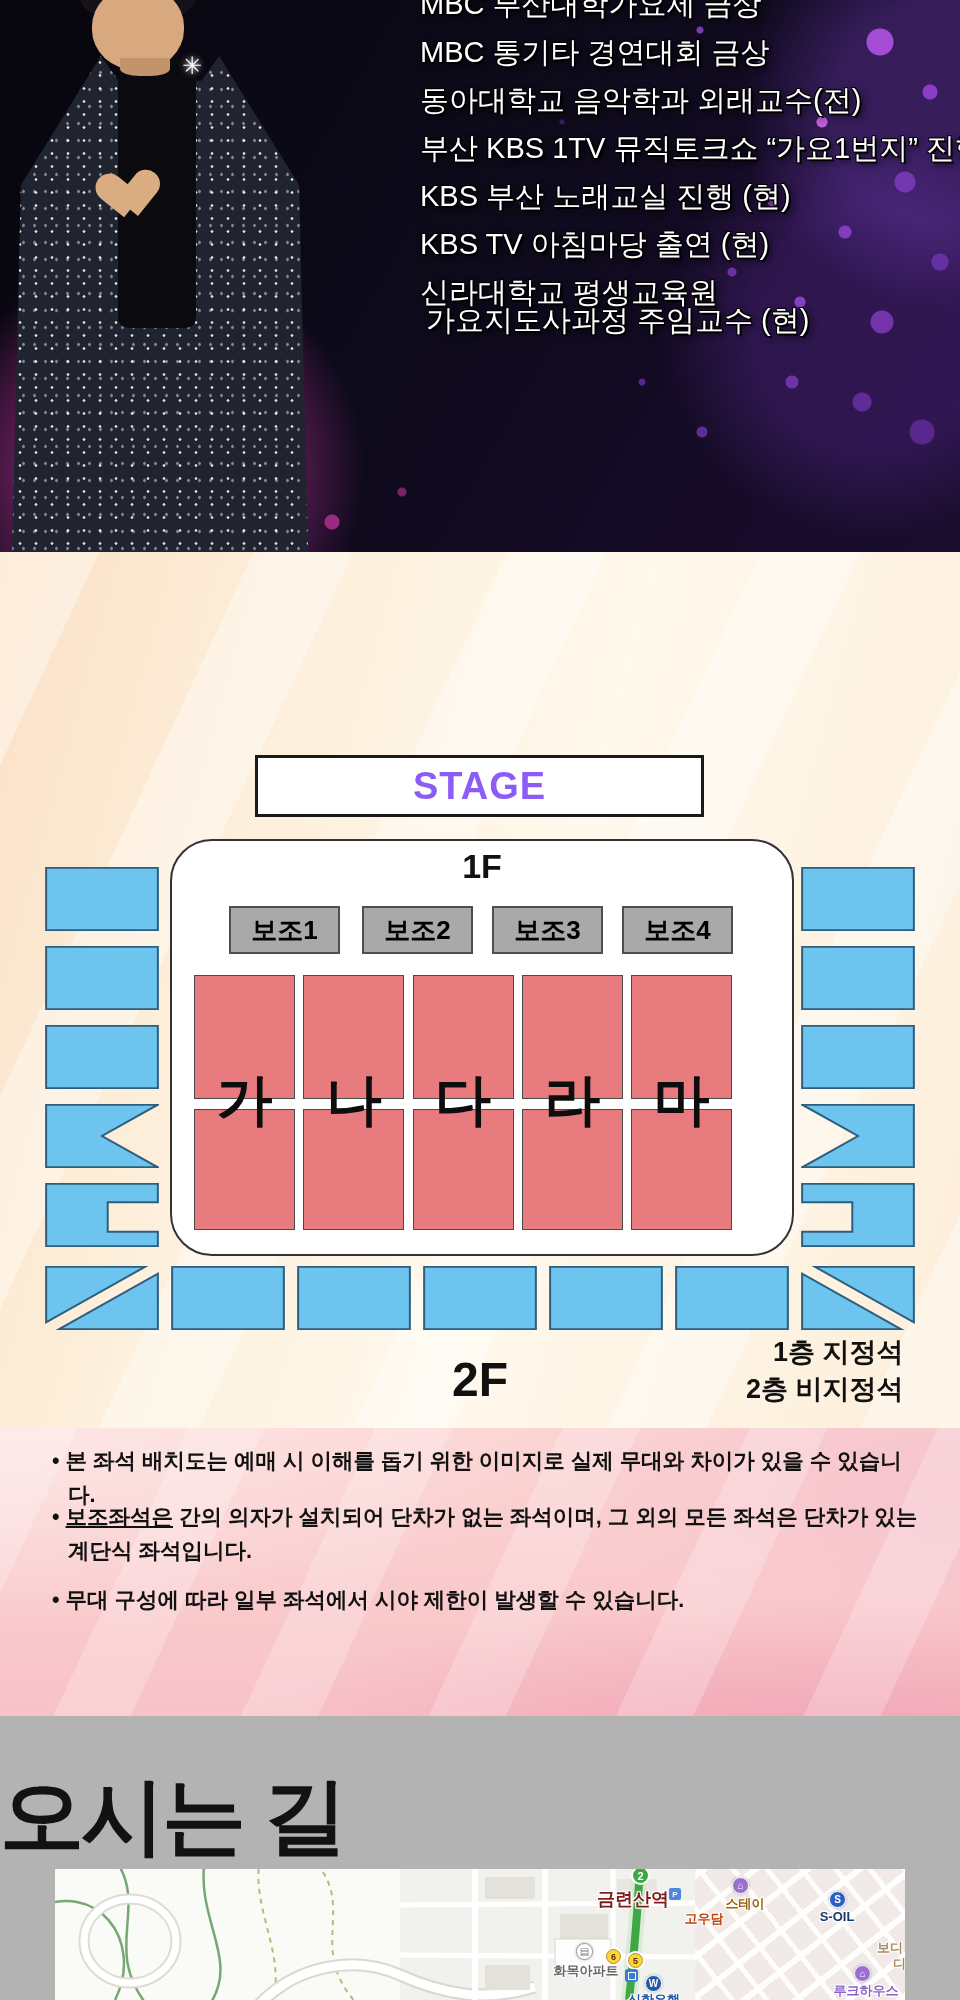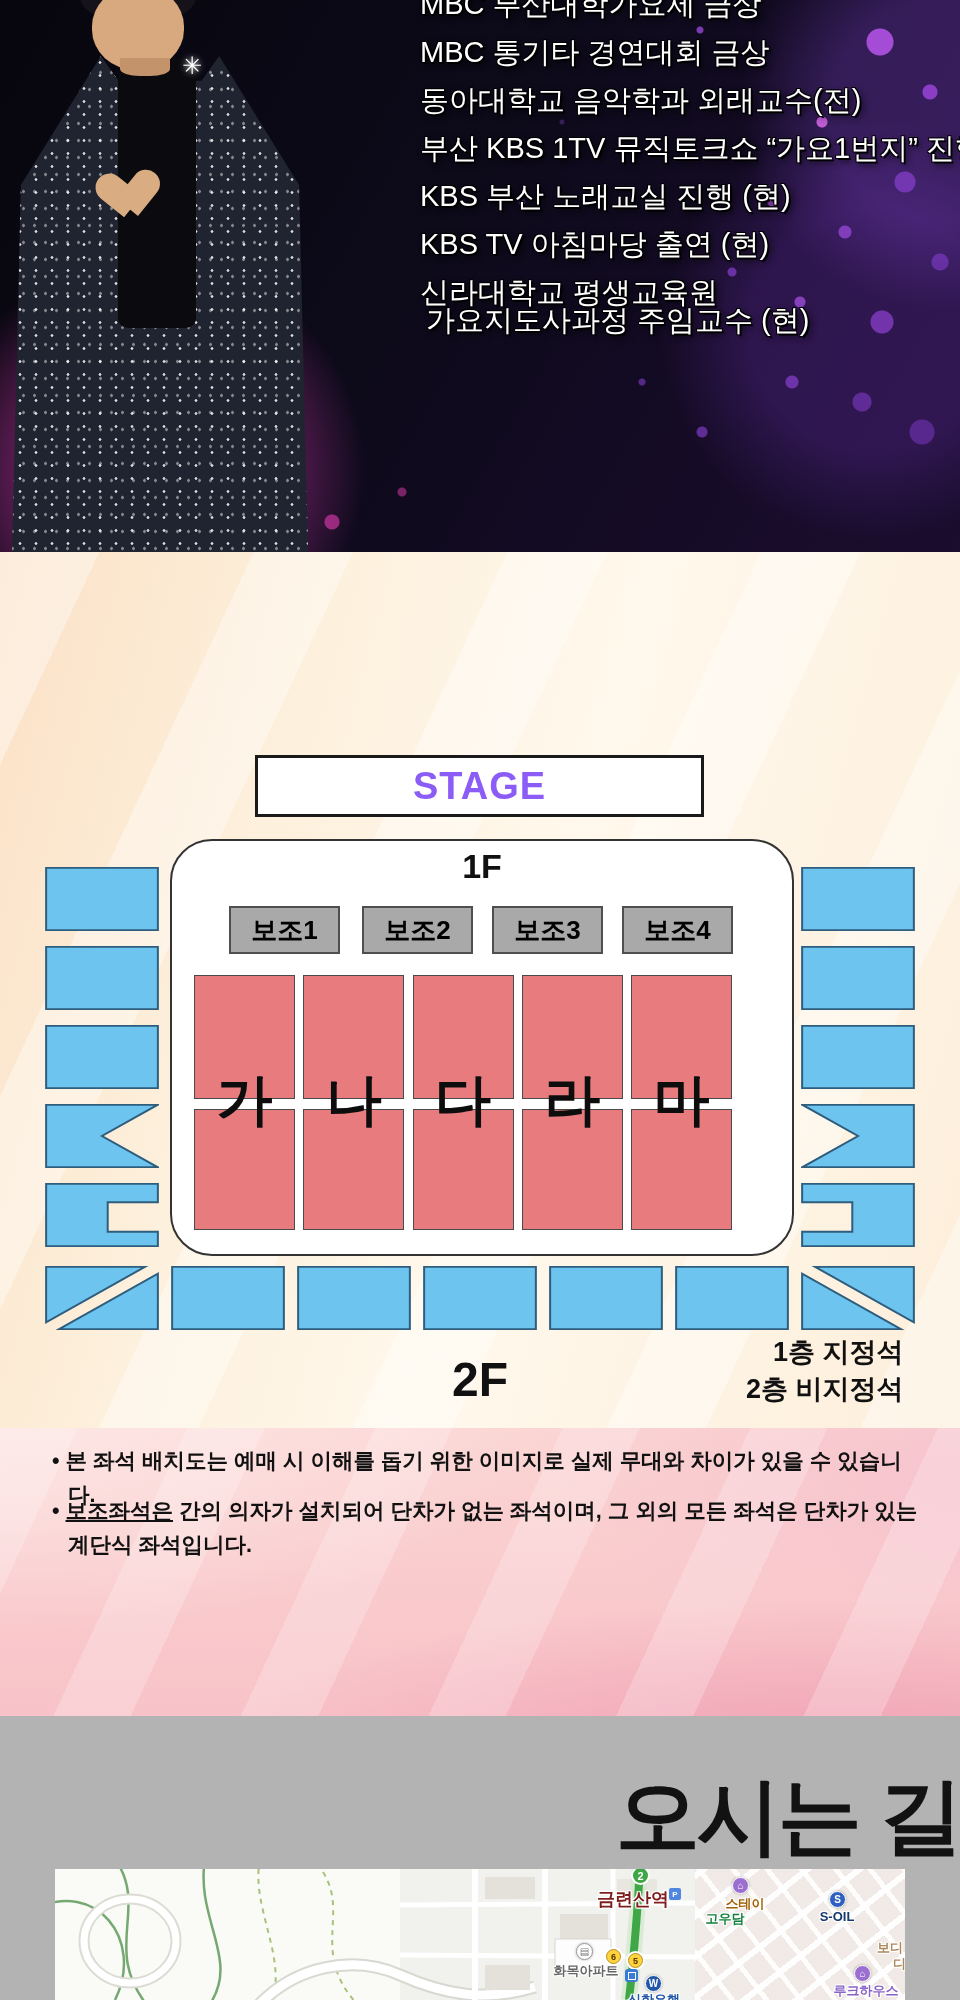--- a/index.html
+++ b/index.html
@@ -101,26 +101,26 @@
     background:
       radial-gradient(120% 95% at 88% 112%, #f0a2b4 0%, rgba(240,162,180,0) 55%),
       radial-gradient(85% 120% at 102% 18%, #f6c3cd 0%, rgba(246,195,205,0) 52%),
       radial-gradient(100% 140% at 0% -12%, #fde9e7 0%, rgba(253,233,231,0) 60%),
       linear-gradient(180deg,#fbd4d3,#f8c3c8);}
   .notices::before{content:"";position:absolute;inset:0;
     background:repeating-linear-gradient(115deg,rgba(255,255,255,.22) 0 70px,rgba(255,255,255,0) 70px 170px);}
   .notice{position:absolute;left:52px;right:36px;font-size:21.5px;font-weight:600;color:#111;
     line-height:34px;padding-left:16px;text-indent:-16px;}
   .notice::before{content:"• ";}
-  .n1{top:16px}.n2{top:66px}.n3{top:155px}.n4{top:208px}
+  .n1{top:16px}.n2{top:72px}.n3{top:155px}.n4{top:208px}
   .u{text-decoration:underline;}
 
   
   .dirsec{position:absolute;left:0;top:1716px;width:960px;height:284px;background:#b3b3b3;}
-  .dir-title{position:absolute;left:0;top:44px;width:100%;text-align:right;
+  .dir-title{position:absolute;left:0;top:44px;width:100%;text-align:left;
     font-size:84px;font-weight:900;letter-spacing:-3px;color:#121212;}
   .map{position:absolute;left:55px;top:153px;width:850px;height:131px;background:#f1f2ee;overflow:hidden;}
   .map-park{position:absolute;left:0;top:0;width:345px;height:131px;background:#fafbf7;}
   .map-diag{position:absolute;left:640px;top:0;width:210px;height:131px;background:#f6ecdc;
     background-image:
       repeating-linear-gradient(-38deg,rgba(255,255,255,.95) 0 6px,rgba(247,235,214,.0) 6px 32px),
       repeating-linear-gradient(52deg,rgba(255,255,255,.9) 0 5px,rgba(236,232,240,.55) 5px 27px);}
   .map svg.roads{position:absolute;left:0;top:0;}
   .map-label{position:absolute;font-size:13px;font-weight:700;text-align:center;white-space:nowrap;
     text-shadow:1px 1px 0 #fff,-1px -1px 0 #fff,1px -1px 0 #fff,-1px 1px 0 #fff,0 0 3px #fff;}
@@ -297,20 +297,21 @@
     <div class="f2-label">2F</div>
     <div class="legend">
       <div>1층 지정석</div>
       <div>2층 비지정석</div>
     </div>
   </div>
 
   <div class="notices">
     <div class="notice n1"><span>본 좌석 배치도는 예매 시 이해를 돕기 위한 이미지로 실제 무대와 차이가 있을 수 있습니다.</span></div>
     <div class="notice n2"><span class="u">보조좌석은</span><span> 간의 의자가 설치되어 단차가 없는 좌석이며, 그 외의 모든 좌석은 단차가 있는 계단식 좌석입니다.</span></div>
+    <div class="notice n3"><span>무대 구성에 따라 일부 좌석에서 시야 제한이 발생할 수 있습니다.</span></div>
   </div>
 
   <div class="dirsec">
     <div class="dir-title">오시는 길</div>
 
     <div class="map">
       <div class="map-park"></div>
       <div class="map-diag"></div>
 
       <svg class="roads" width="850" height="131" viewBox="0 0 850 131">
@@ -350,21 +351,21 @@
       <div class="ent-ic" style="left:570px;top:100px"></div>
 
       <div class="poi-ic" style="left:521px;top:74px;background:#fff;border-color:#9a9a9a;color:#777">▤</div>
       <div class="map-label" style="left:486px;top:93px;width:90px;color:#666">화목아파트</div>
 
       <div class="poi-ic" style="left:590px;top:106px;background:#2156a8">W</div>
       <div class="map-label" style="left:563px;top:122px;width:72px;color:#2156a8">신한은행</div>
 
       <div class="poi-ic" style="left:677px;top:8px;background:#9a6fd0">⌂</div>
       <div class="map-label" style="left:660px;top:26px;width:60px;color:#a16207">스테이</div>
-      <div class="map-label" style="left:640px;top:41px;width:60px;color:#15803d">고우담</div>
+      <div class="map-label" style="left:619px;top:41px;width:60px;color:#c2410c">고우담</div>
 
       <div class="poi-ic" style="left:774px;top:22px;background:#2f5fc0">S</div>
       <div class="map-label" style="left:752px;top:40px;width:60px;color:#16386e">S-OIL</div>
 
       <div class="map-label" style="left:822px;top:70px;width:60px;color:#ab8a5f;text-align:left">보디</div>
       <div class="map-label" style="left:838px;top:86px;width:40px;color:#ab8a5f;text-align:left">디</div>
 
       <div class="poi-ic" style="left:799px;top:96px;background:#9a6fd0">⌂</div>
       <div class="map-label" style="left:766px;top:113px;width:90px;color:#8a63c9">루크하우스</div>
     </div>

